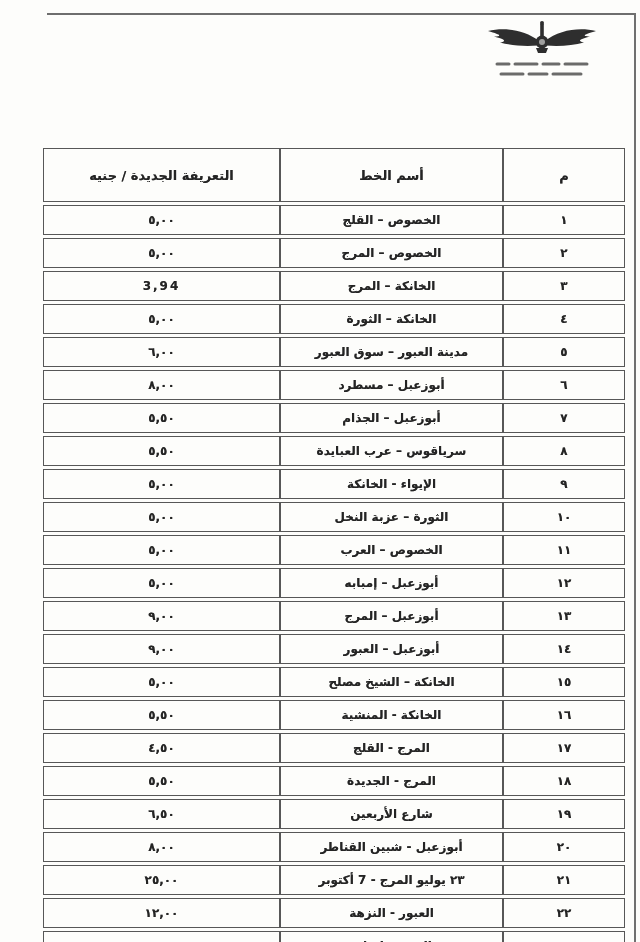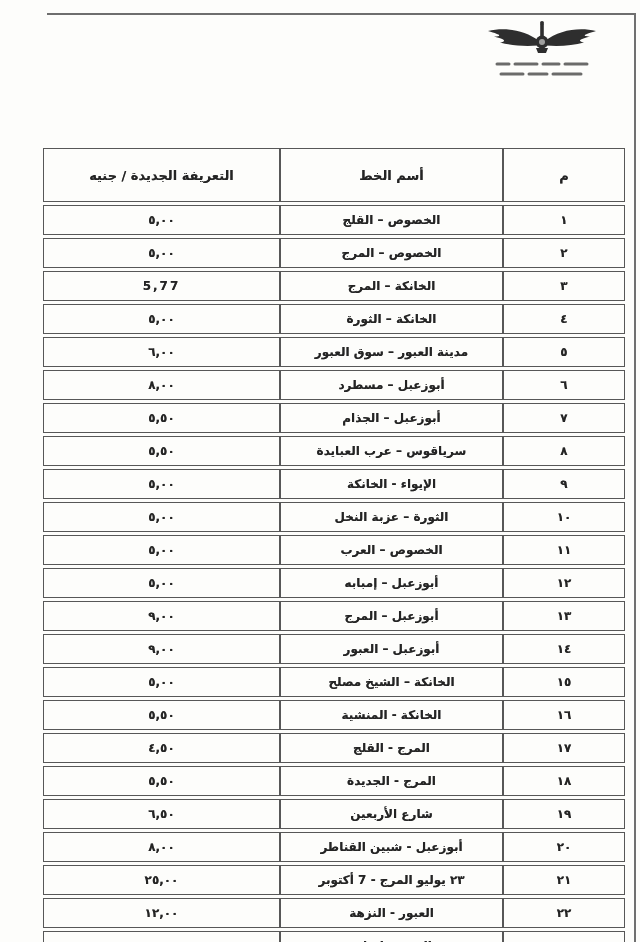--- a/index.html
+++ b/index.html
@@ -102,21 +102,21 @@
           <td class="num">٥,٠٠</td>
         </tr>
         <tr>
           <td class="num">٢</td>
           <td class="route">الخصوص – المرج</td>
           <td class="num">٥,٠٠</td>
         </tr>
         <tr>
           <td class="num">٣</td>
           <td class="route">الخانكة – المرج</td>
-          <td class="num">5,77</td>
+          <td class="num">3,94</td>
         </tr>
         <tr>
           <td class="num">٤</td>
           <td class="route">الخانكة – الثورة</td>
           <td class="num">٥,٠٠</td>
         </tr>
         <tr>
           <td class="num">٥</td>
           <td class="route">مدينة العبور – سوق العبور</td>
           <td class="num">٦,٠٠</td>

